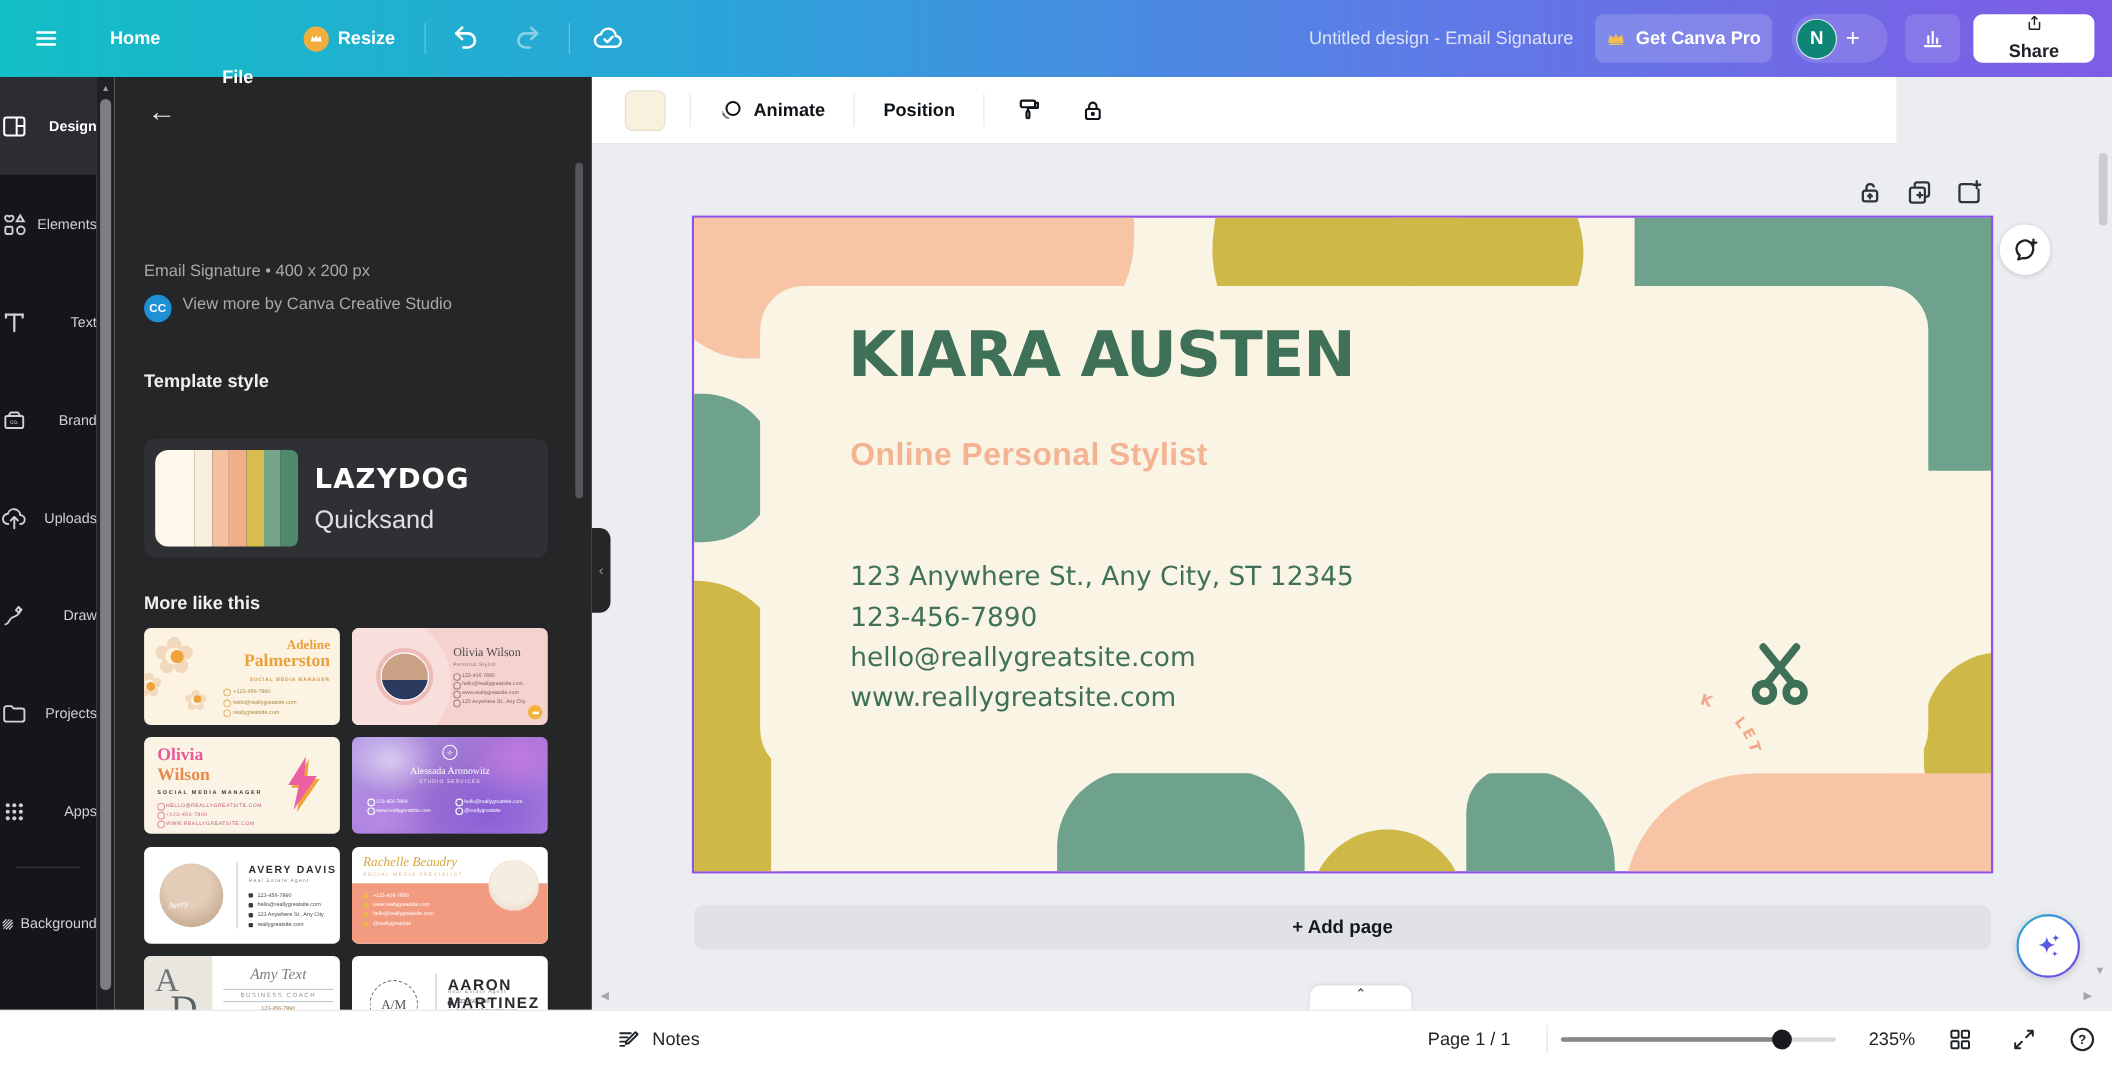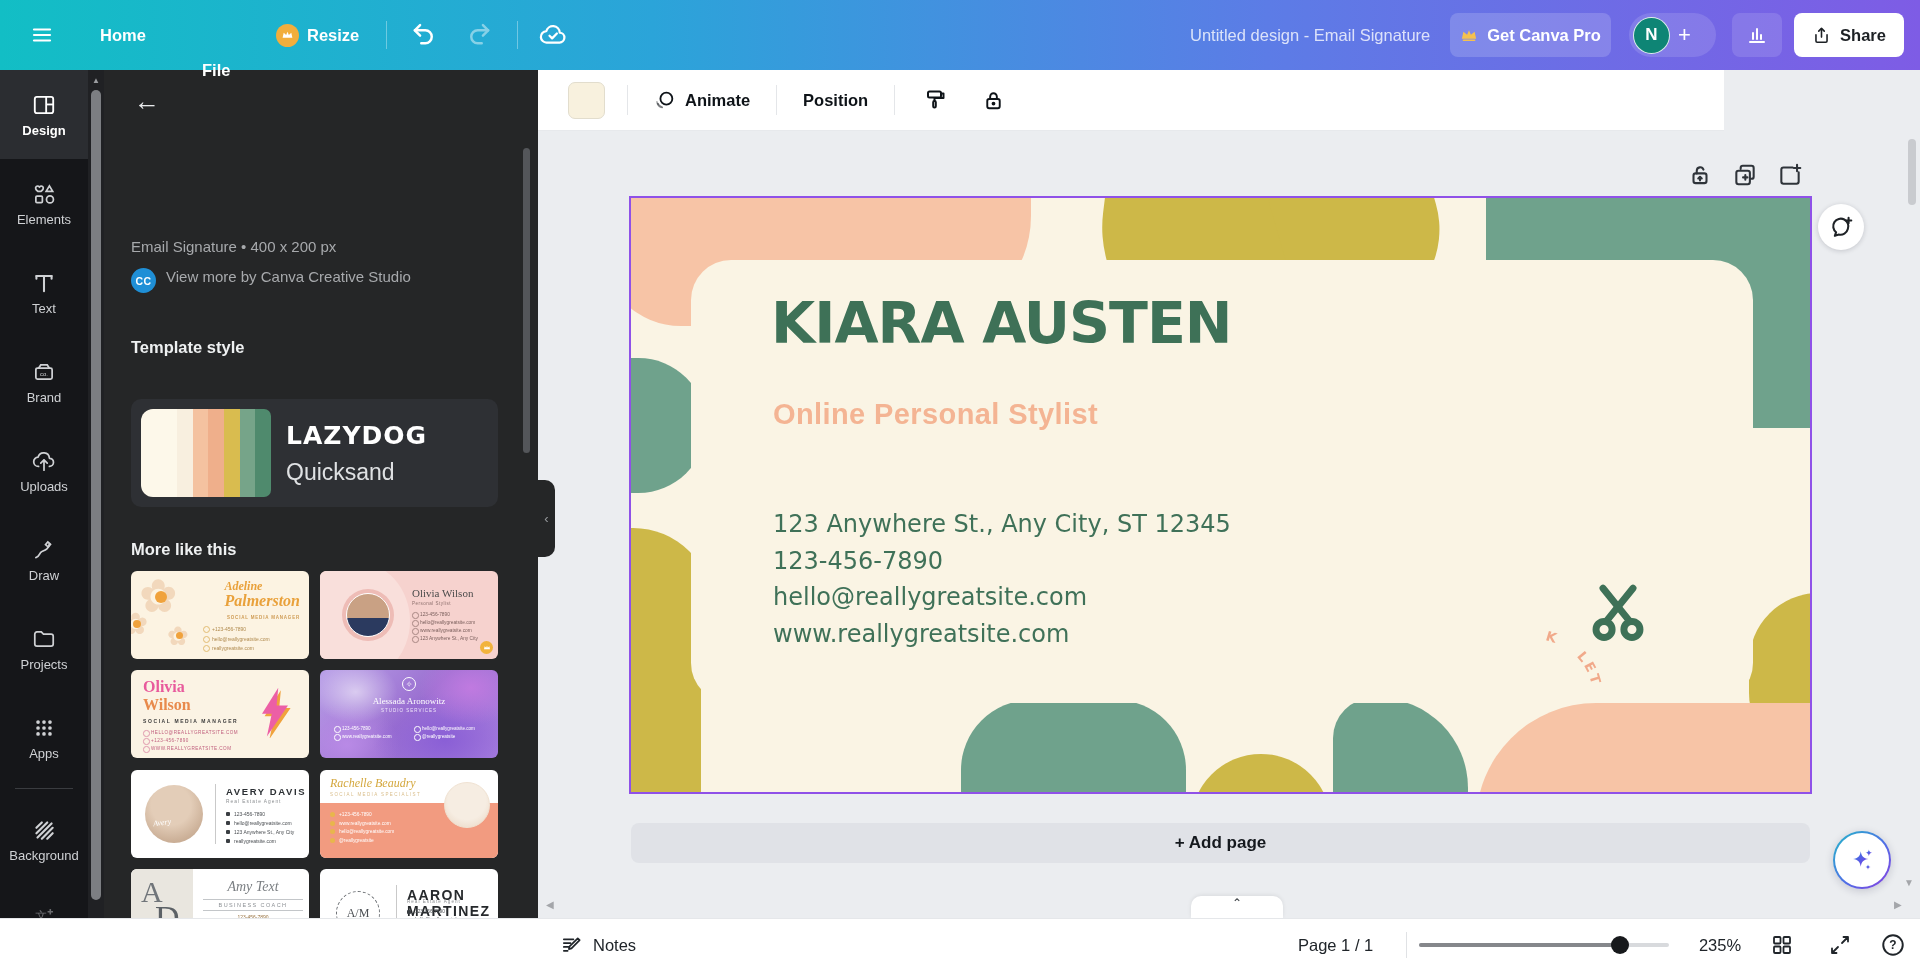--- a/index.html
+++ b/index.html
@@ -20,25 +20,25 @@
   .getpro{position:absolute;left:1450px;top:13px;width:161px;height:44px;border-radius:8px;background:rgba(255,255,255,.17);
     display:flex;align-items:center;justify-content:center;gap:9px;font-size:16.5px;font-weight:700;cursor:pointer;}
   .avpill{position:absolute;left:1629px;top:13px;width:87px;height:44px;border-radius:22px;background:rgba(255,255,255,.13);
     display:flex;align-items:center;padding-left:4px;gap:8px;cursor:pointer;}
   .avatar{width:37px;height:37px;border-radius:50%;background:#0e8575;border:1.5px solid rgba(255,255,255,.85);
     display:flex;align-items:center;justify-content:center;font-size:17px;font-weight:700;color:#fff;}
   .plus-glyph{font-size:22px;font-weight:400;color:#fff;line-height:1;}
   .statsbtn{position:absolute;left:1732px;top:13px;width:50px;height:44px;border-radius:8px;background:rgba(255,255,255,.13);
     display:flex;align-items:center;justify-content:center;cursor:pointer;}
   .sharebtn{position:absolute;left:1794px;top:13px;width:110px;height:44px;border-radius:8px;background:#fff;color:#1d2125;
-    display:flex;align-items:center;justify-content:center;gap:9px;font-size:16.5px;font-weight:700;cursor:pointer;}
+    display:flex;align-items:center;justify-content:center;gap:9px;font-size:16.5px;font-weight:700;cursor:pointer;flex-direction:column;}
 
   
   .rail{position:absolute;left:0;top:70px;width:88px;height:900px;background:#151619;overflow:hidden;z-index:40;}
-  .rail-item{width:88px;height:89px;display:flex;flex-direction:column;align-items:center;justify-content:center;gap:5px;cursor:pointer;}
+  .rail-item{width:88px;height:89px;display:flex;flex-direction:row;align-items:center;justify-content:space-between;gap:5px;cursor:pointer;}
   .rail-item .rlabel{font-size:13px;color:#cfd1d4;}
   .rail-item.active{background:#2b2d31;}
   .rail-item.active .rlabel{color:#fff;font-weight:700;}
   .rail-div{width:58px;height:1px;background:#3a3c40;margin:6px auto;}
   .rail-item.dimmed{opacity:.45;}
   .railscroll{position:absolute;left:88px;top:70px;width:16px;height:900px;background:#202124;z-index:40;}
   .railscroll .thumb{position:absolute;left:3px;top:20px;width:10px;height:810px;background:#7c7e82;border-radius:5px;}
   .railscroll .arr{position:absolute;left:0;width:16px;text-align:center;font-size:8px;color:#9b9da1;}
 
   
@@ -59,21 +59,21 @@
   .font-secondary{position:absolute;left:155px;top:60px;font-size:23px;font-weight:500;color:#dfe1e3;}
   .thumb{position:absolute;width:178px;height:88px;border-radius:6px;overflow:hidden;background:#fff;cursor:pointer;}
   .panelscroll{position:absolute;left:419px;top:78px;width:7px;height:305px;background:#54565a;border-radius:4px;}
   .collapse-tab{position:absolute;left:538px;top:480px;width:17px;height:77px;background:#252627;border-radius:0 10px 10px 0;
     display:flex;align-items:center;justify-content:center;color:#96989c;font-size:13px;cursor:pointer;z-index:35;}
 
   
   .t-daisy{background:#fcf3e2;}
   .fl{position:absolute;color:#f2d8bc;line-height:1;}
   .fl-c{position:absolute;border-radius:50%;background:#f0a23c;}
-  .t-d-name{position:absolute;right:9px;top:8px;text-align:left;font-family:"Liberation Serif",serif;color:#e9a13b;font-weight:700;font-style:italic;}
+  .t-d-name{position:absolute;right:9px;top:8px;text-align:right;font-family:"Liberation Serif",serif;color:#e9a13b;font-weight:700;}
   .t-d-first{font-size:12px;display:block;}
   .t-d-last{font-size:16px;display:block;margin-top:-2px;}
   .t-d-sub{position:absolute;right:9px;top:44px;font-size:4.5px;letter-spacing:.8px;color:#cf9c55;font-weight:700;}
   .t-d-lines{position:absolute;left:72px;top:55px;}
   .t-d-lines .tl{font-size:5px;color:#b08a4e;margin-bottom:3.5px;padding-left:9px;position:relative;}
   .t-d-lines .tl::before{content:"";position:absolute;left:0;top:0;width:5px;height:5px;border-radius:50%;border:1px solid #e2bc72;}
   .t-pink{background:#f6d2ce;}
   .t-p-blob{position:absolute;left:-20px;top:-10px;width:110px;height:120px;background:#f9dfdb;border-radius:50%;}
   .t-p-photo{position:absolute;left:22px;top:18px;width:52px;height:52px;border-radius:50%;background:#eebcb6;
     display:flex;align-items:center;justify-content:center;}

